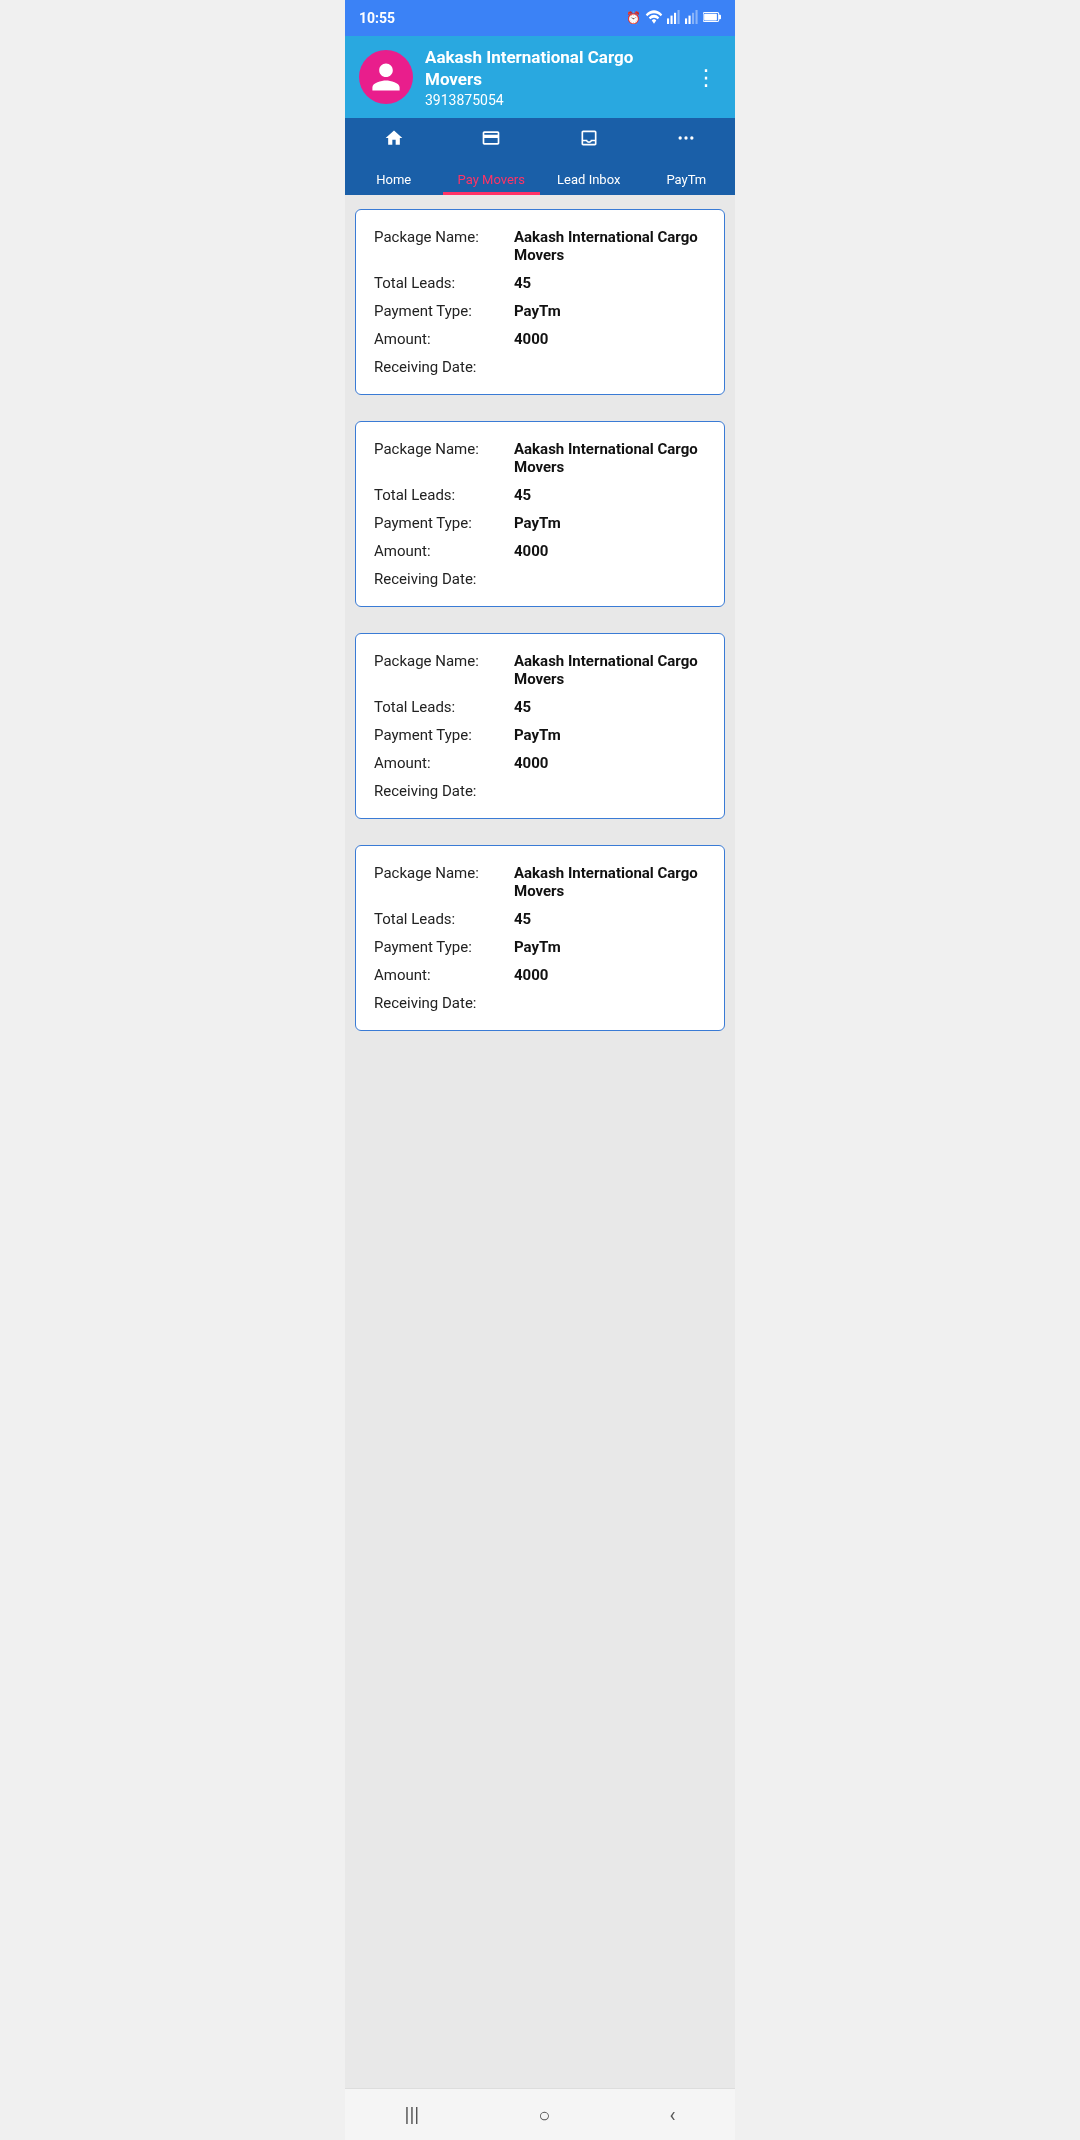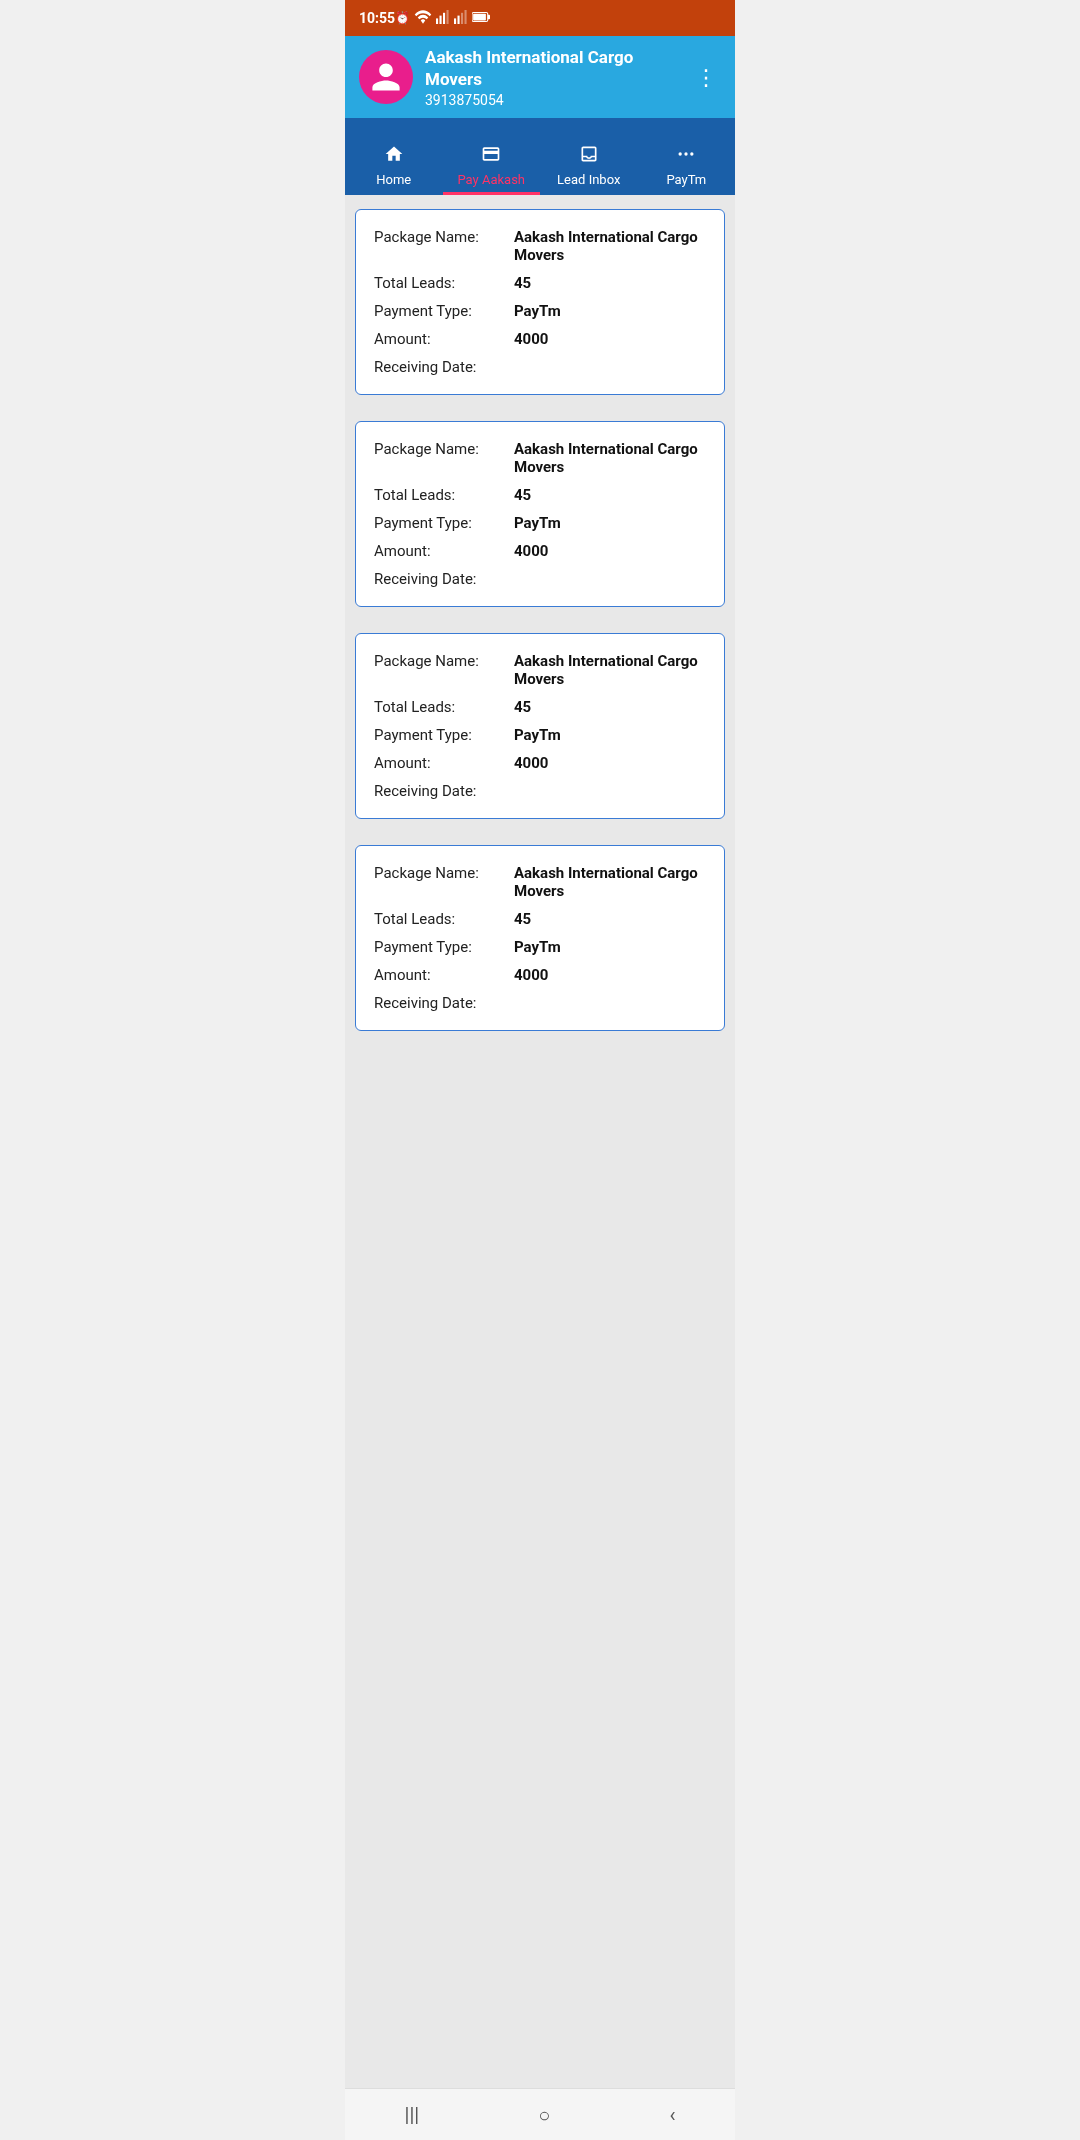--- a/index.html
+++ b/index.html
@@ -15,23 +15,23 @@
       width: 390px;
       max-width: 390px;
       margin: 0 auto;
       min-height: 100vh;
       display: flex;
       flex-direction: column;
     }
 
     
     .status-bar {
-      background: #c2410c;
-      display: flex;
-      justify-content: flex-start;
+      background: #3b82f6;
+      display: flex;
+      justify-content: space-between;
       align-items: center;
       padding: 6px 14px;
       height: 36px;
     }
 
     .status-time {
       color: white;
       font-size: 14px;
       font-weight: bold;
     }
@@ -100,24 +100,24 @@
       display: flex;
       align-items: stretch;
     }
 
     .nav-tab {
       flex: 1;
       display: flex;
       flex-direction: column;
       align-items: center;
       justify-content: center;
-      padding: 26px 4px 8px;
+      padding: 10px 4px 8px;
       cursor: pointer;
       position: relative;
-      gap: 4px;
+      gap: 20px;
     }
 
     .nav-tab .tab-icon {
       color: white;
       font-size: 18px;
     }
 
     .nav-tab .tab-label {
       color: white;
       font-size: 13px;
@@ -258,21 +258,21 @@
       </svg>
     </span>
     <span class="tab-label">Home</span>
   </div>
   <div class="nav-tab active">
     <span class="tab-icon">
       <svg width="20" height="20" viewBox="0 0 24 24" fill="white">
         <path d="M20 4H4c-1.1 0-2 .9-2 2v12c0 1.1.9 2 2 2h16c1.1 0 2-.9 2-2V6c0-1.1-.9-2-2-2zm0 14H4V12h16v6zm0-10H4V6h16v2z"></path>
       </svg>
     </span>
-    <span class="tab-label">Pay Aakash</span>
+    <span class="tab-label">Pay Movers</span>
   </div>
   <div class="nav-tab">
     <span class="tab-icon">
       <svg width="20" height="20" viewBox="0 0 24 24" fill="white">
         <path d="M19 3H5c-1.1 0-2 .9-2 2v14c0 1.1.9 2 2 2h14c1.1 0 2-.9 2-2V5c0-1.1-.9-2-2-2zm0 16H5v-3h3.56c.69 1.19 1.97 2 3.45 2s2.75-.81 3.45-2H19v3zm0-5h-4.99c0 1.1-.9 2-2.01 2s-2.01-.9-2.01-2H5V5h14v9z"></path>
       </svg>
     </span>
     <span class="tab-label">Lead Inbox</span>
   </div>
   <div class="nav-tab">

